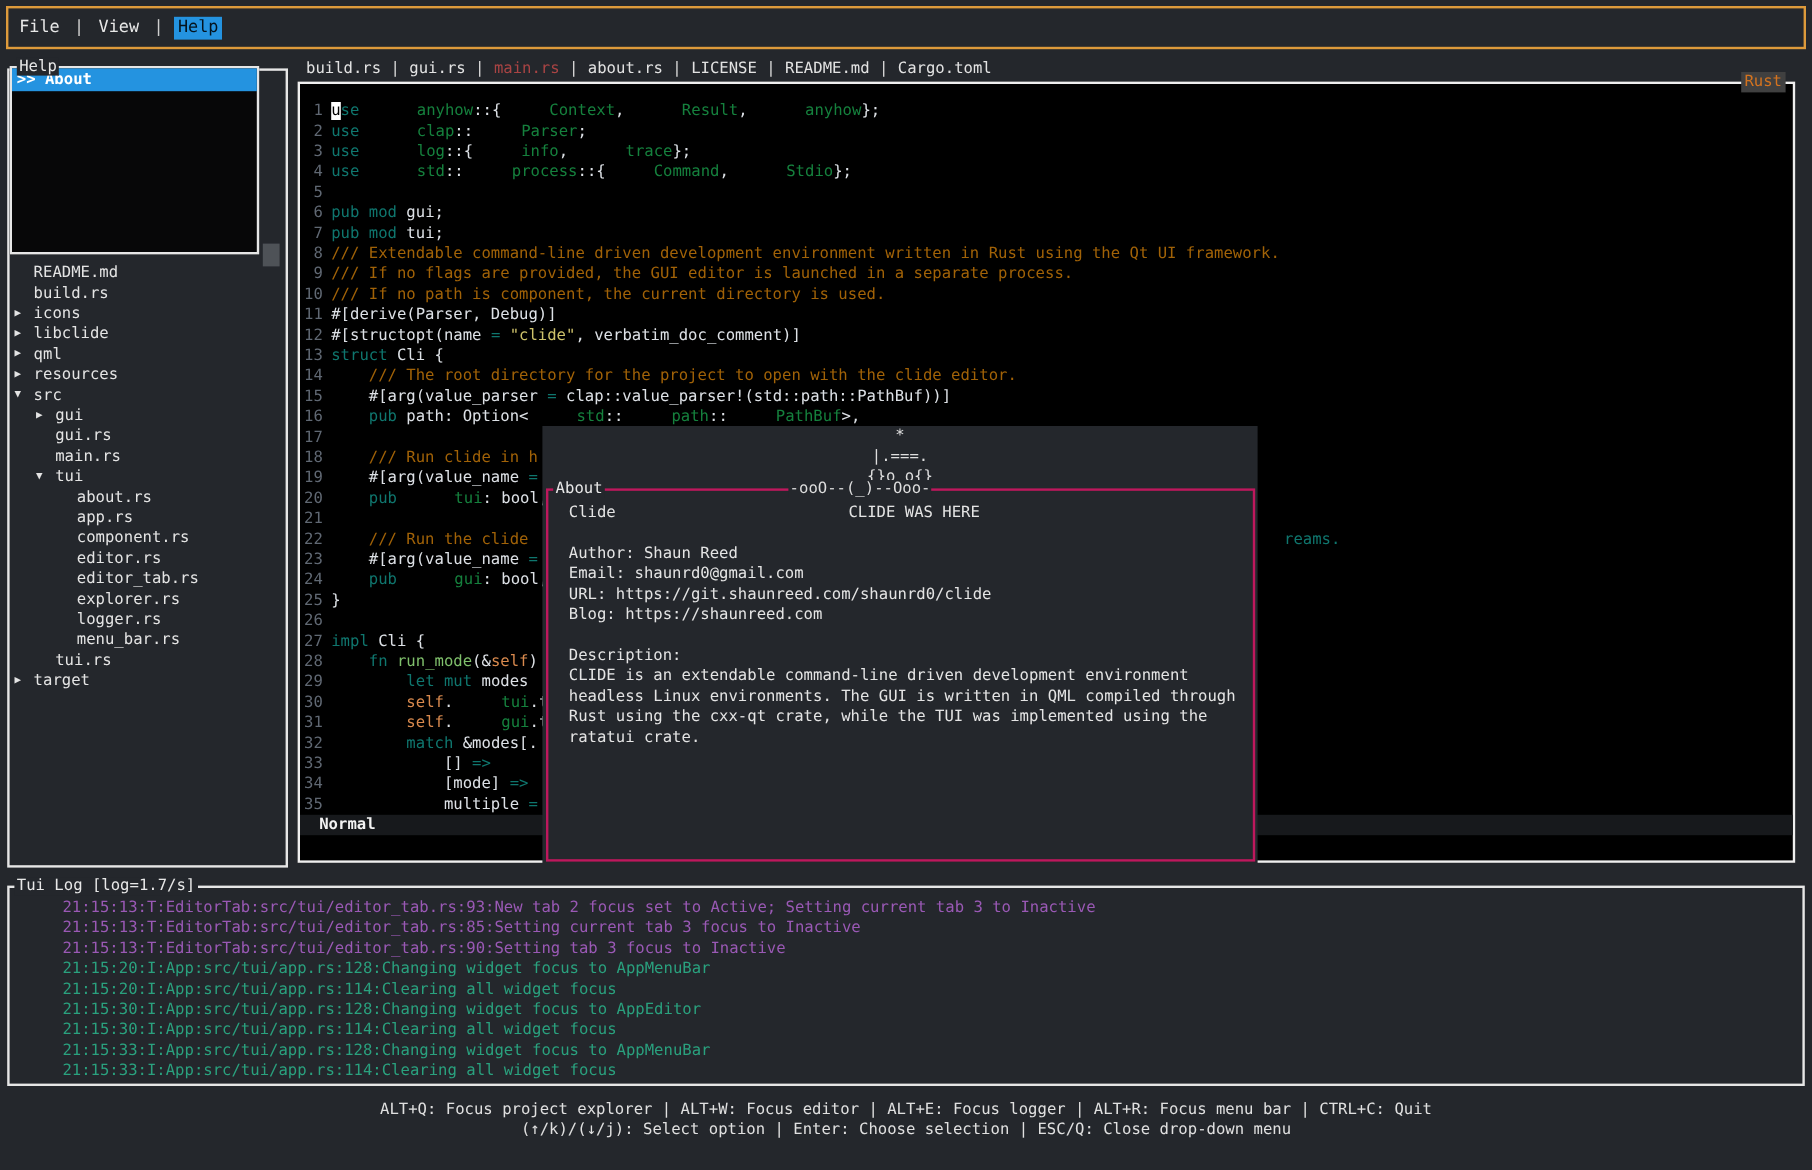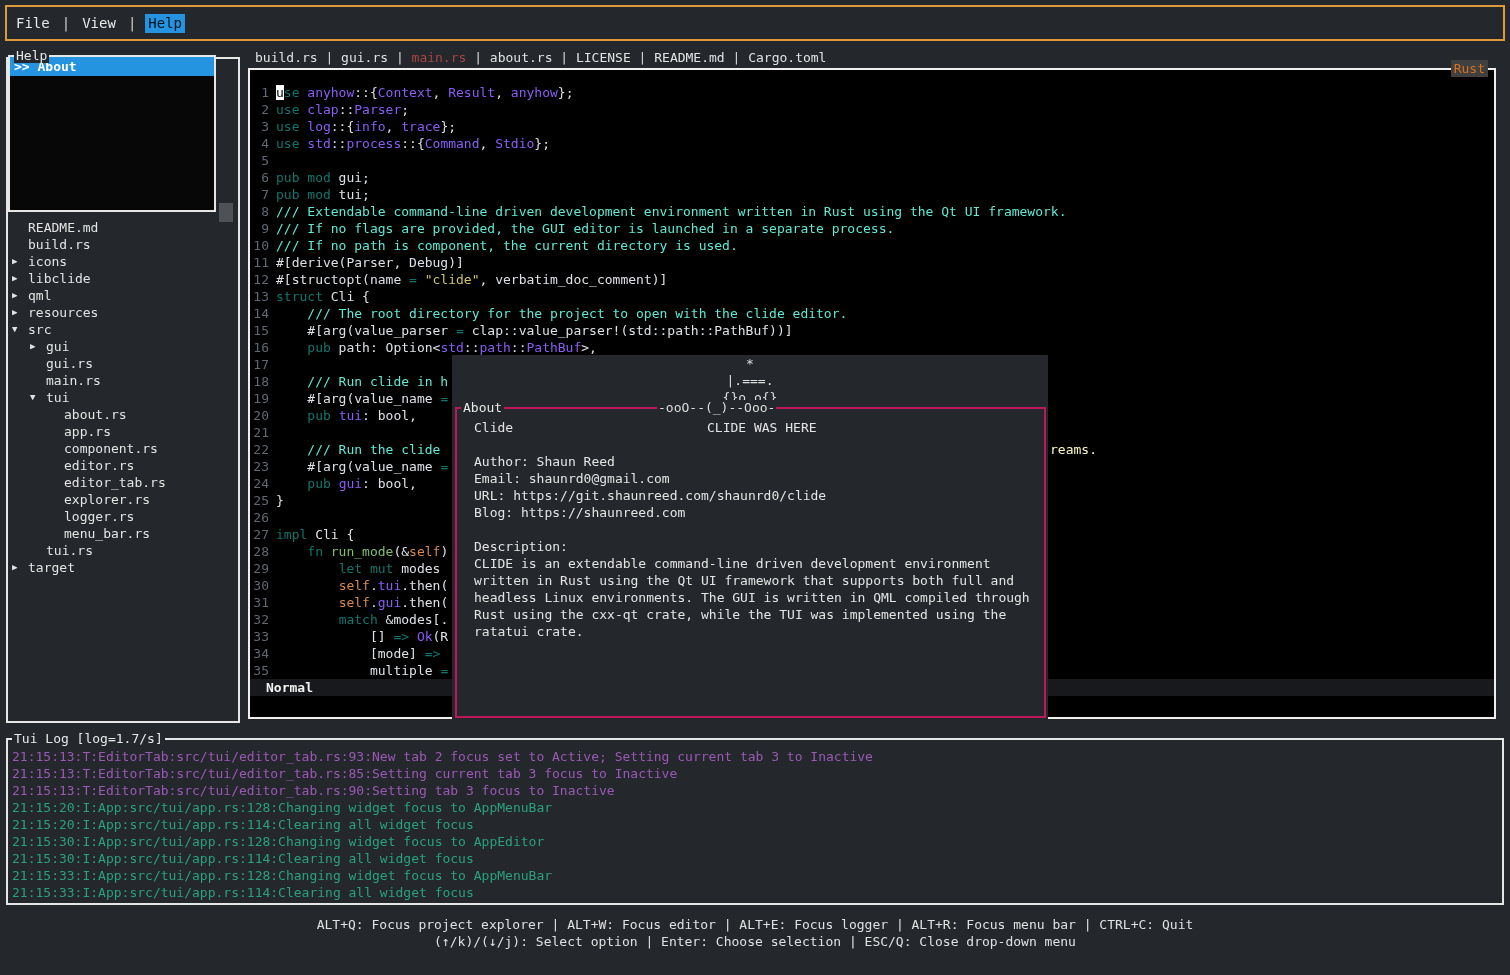--- a/index.html
+++ b/index.html
@@ -33,31 +33,31 @@
   }
   .lang-badge {
     position:absolute; top:-10px; right:6px; background:#404040;
     color:#d4731f; padding:0 3px; font-size:13px;
   }
   .code { position:absolute; left:0; top:0; right:0; padding:14px 0 0 2px; }
   .code-line { height:17px; white-space:pre; font-size:13px; }
   .ln { display:inline-block; width:17px; margin-right:7px; text-align:right; color:#606873; }
   .tk-n  { color:#dde1e6; }
   .tk-kw { color:#0f766e; }
-  .tk-ty { color:#8b5cf6; }
-  .tk-cm { color:#5eead4; }
+  .tk-ty { color:#15803d;margin-left:40px; }
+  .tk-cm { color:#a16207; }
   .tk-st { color:#cfc36b; }
   .tk-fn { color:#7fbf6b; }
   .tk-sf { color:#d98a4e; }
   .tk-cur { background:#ffffff; color:#000; }
   .mode-row {
     position:absolute; left:0; right:0; top:609px; height:17px;
     background:#17191c; color:#f2f2f2; font-weight:bold; padding-left:16px;
   }
-  .overflow-frag { position:absolute; left:800px; top:371px; color:#fef9c3; white-space:pre; }
+  .overflow-frag { position:absolute; left:820px; top:371px; color:#0f766e; white-space:pre; }
   
   .help-dropdown {
     position:absolute; left:8px; top:55px; width:208px; height:157px;
     border:2px solid #e6e6e6; background:#070708; z-index:6;
   }
   .panel-title {
     position:absolute; top:-9px; left:4px; background:#24272c; padding:0 2px;
     color:#e8e8e8; font-size:13px; line-height:15px;
   }
   .dd-item { height:19px; line-height:19px; padding-left:4px; color:#fff; font-weight:bold; }
@@ -87,21 +87,21 @@
   }
   .about-rows { position:absolute; left:2px; top:10px; right:2px;margin-left:15px; }
   .about-row { height:17px; white-space:pre; position:relative; }
   .tagline { position:absolute; left:233px; top:0; }
   
   .log-panel {
     position:absolute; left:6px; top:738px; width:1498px; height:167px;
     border:2px solid #e6e6e6;
   }
   .log-lines { position:absolute; left:4px; top:8px; right:2px; }
-  .log-line { height:17px; white-space:pre; }
+  .log-line { height:17px; white-space:pre;margin-left:40px; }
   .log-trace { color:#9a59b5; }
   .log-info  { color:#2aa17e; }
   
   .bottom-bar { position:absolute; left:0; top:916px; width:100%; text-align:center; color:#e0e0e0; }
   .bottom-bar div { height:17px; white-space:pre; }
 </style>
 </head>
 <body>
 
 <div class="app">
@@ -207,21 +207,20 @@
       <div class="about-rows" id="about-rows">
           <div class="about-row"><span>Clide</span><span class="tagline">CLIDE WAS HERE</span></div>
           <div class="about-row"></div>
           <div class="about-row">Author: Shaun Reed</div>
           <div class="about-row">Email: shaunrd0@gmail.com</div>
           <div class="about-row">URL: https://git.shaunreed.com/shaunrd0/clide</div>
           <div class="about-row">Blog: https://shaunreed.com</div>
           <div class="about-row"></div>
           <div class="about-row">Description:</div>
           <div class="about-row">CLIDE is an extendable command-line driven development environment</div>
-          <div class="about-row">written in Rust using the Qt UI framework that supports both full and</div>
           <div class="about-row">headless Linux environments. The GUI is written in QML compiled through</div>
           <div class="about-row">Rust using the cxx-qt crate, while the TUI was implemented using the</div>
           <div class="about-row">ratatui crate.</div>
         </div>
     </div>
   </div>
 
   <div class="log-panel">
     <span class="panel-title">Tui Log [log=1.7/s]</span>
     <div class="log-lines" id="log-lines">

